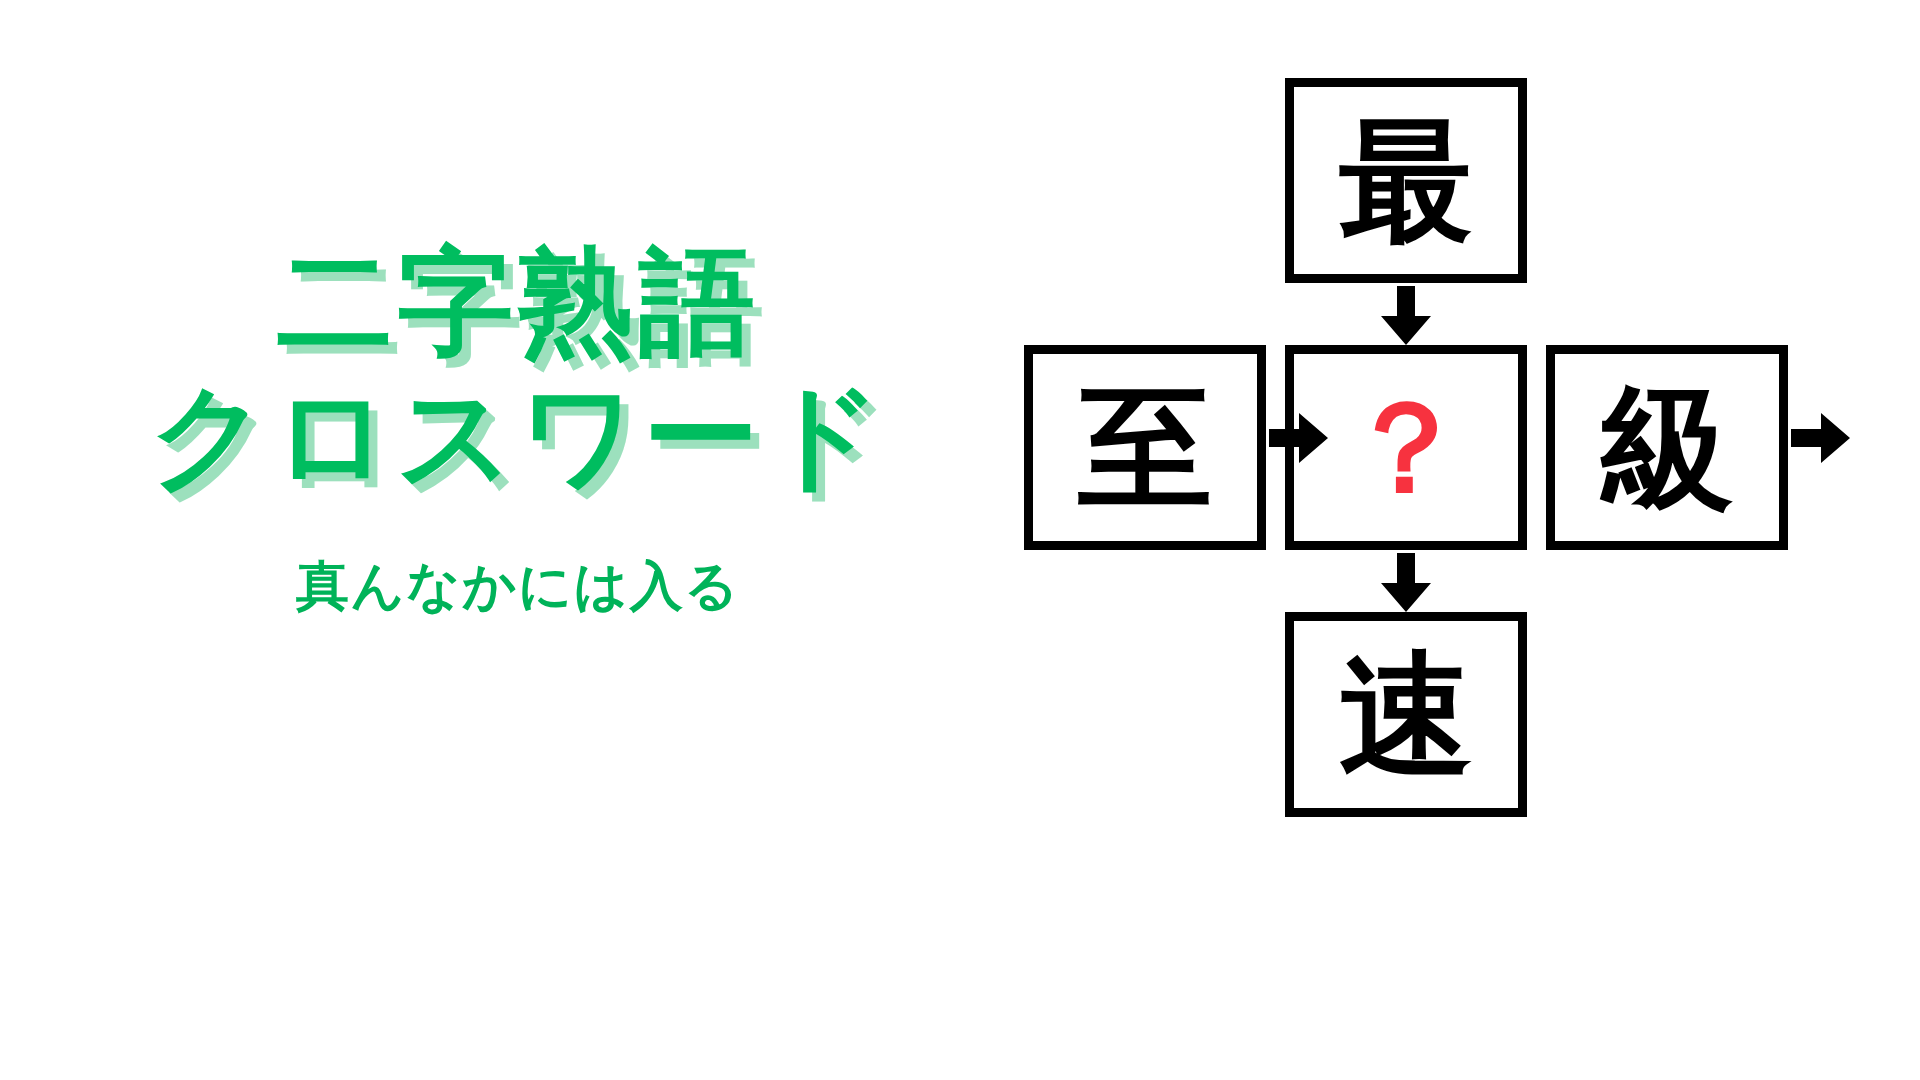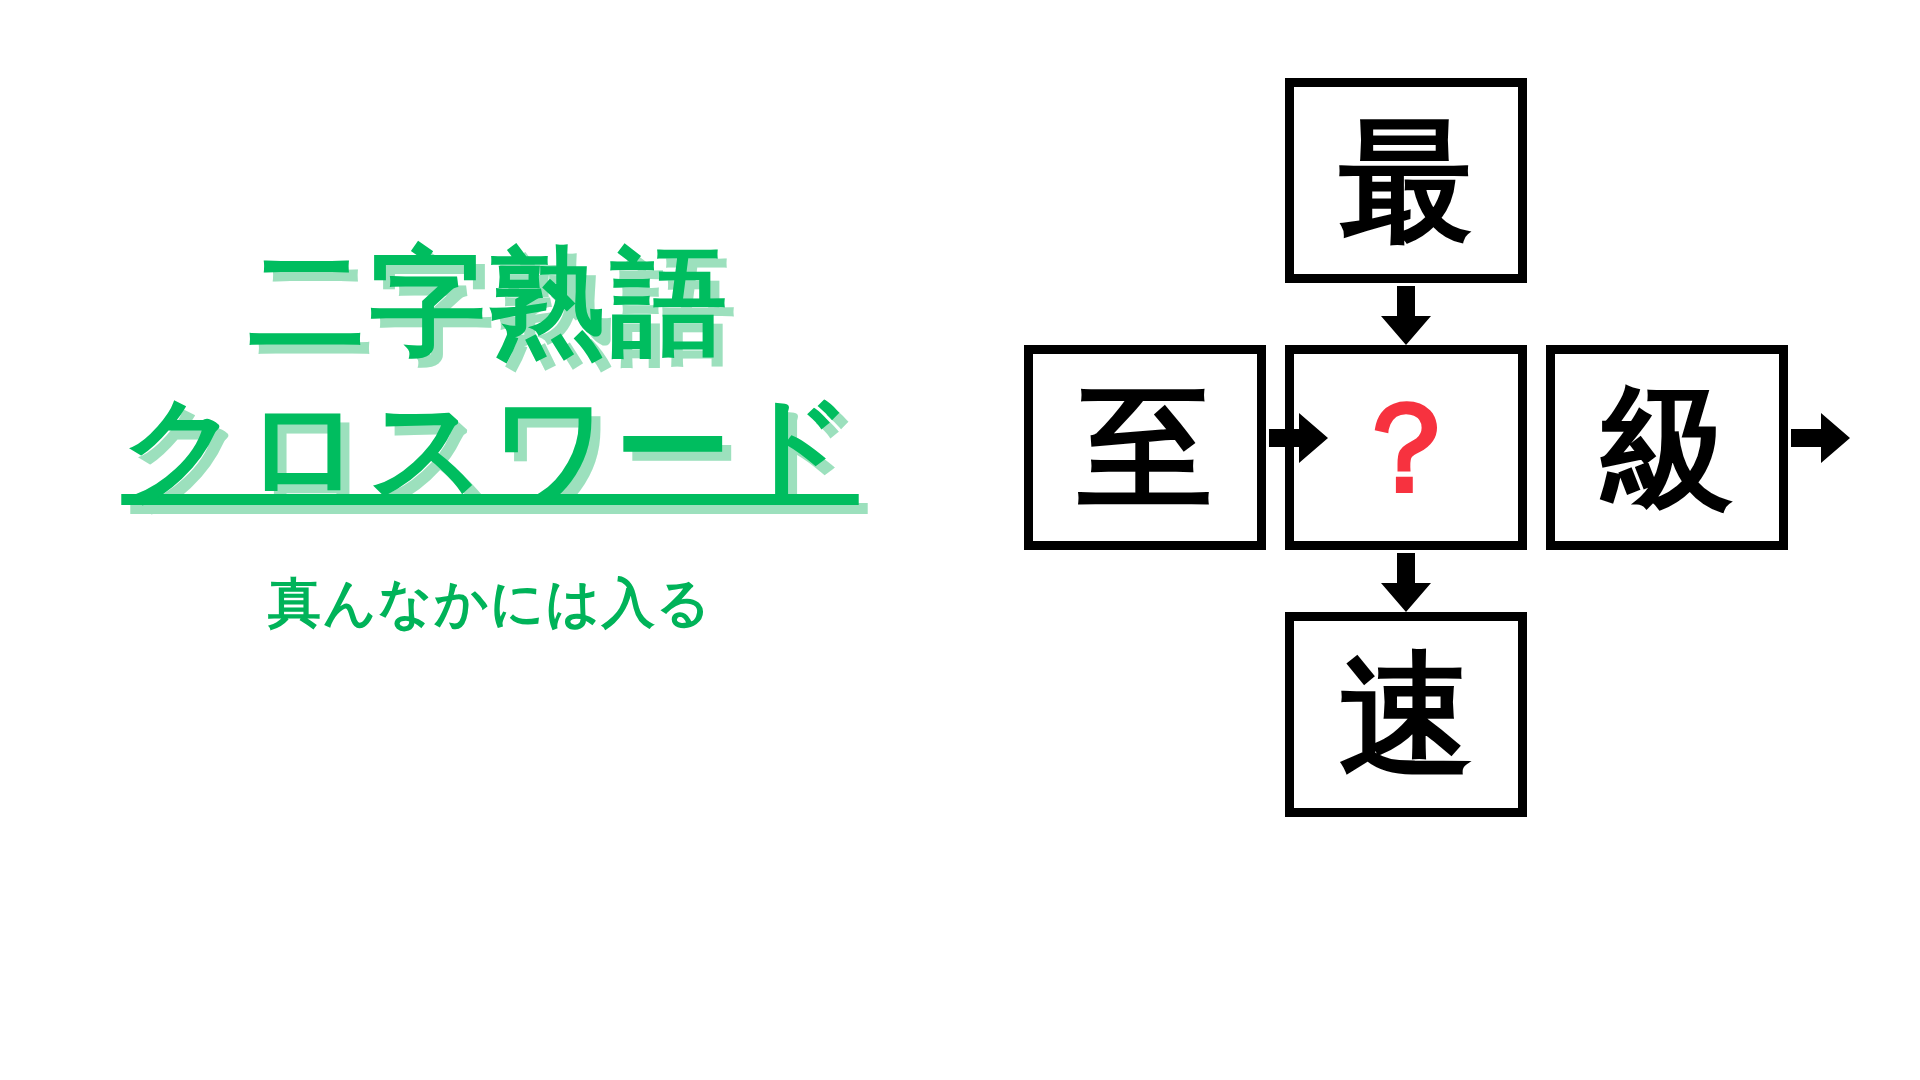--- a/index.html
+++ b/index.html
@@ -21,38 +21,39 @@
     background: #ffffff;
   }
 
   
   .title-block {
     position: absolute;
     left: 0;
     top: 236px;
     width: 980px;
     text-align: center;
+    padding-left: 28px;
   }
 
   .title-line {
     font-family: "DejaVu Sans", "Liberation Sans", sans-serif;
     font-weight: 700;
     color: #00bd5f;
     line-height: 1.14;
     letter-spacing: 0.04em;
     white-space: nowrap;
     text-shadow: 9px 9px 0 #9ce0bd;
   }
 
   .title-line-1 { font-size: 116px; }
-  .title-line-2 { font-size: 116px; margin-top: 14px; text-decoration: underline; }
+  .title-line-2 { font-size: 116px; margin-top: 2px; }
 
   .subtitle {
     margin-top: 56px;
-    font-family: Liberation Sans, sans-serif;
+    font-family: Liberation Mono, monospace;
     font-weight: 700;
     color: #00b359;
     font-size: 53px;
     line-height: 1.24;
     letter-spacing: 0.03em;
     white-space: nowrap;
   }
 
   
   .diagram {

